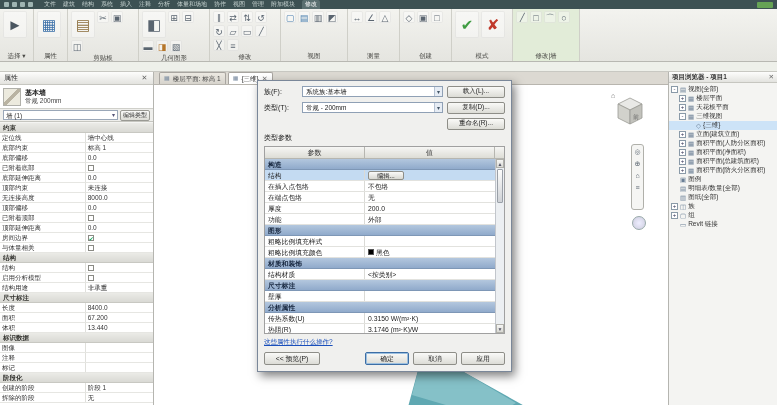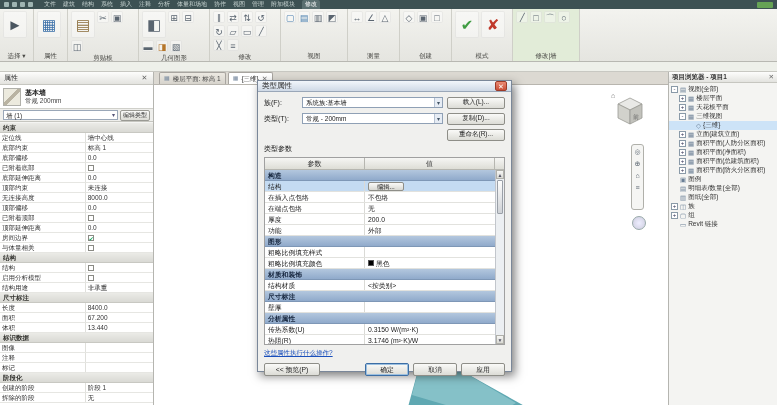--- a/index.html
+++ b/index.html
@@ -466,24 +466,20 @@
         </div>
         <div class="titem" style="padding-left: 2px;">
           <span class="exp" style="visibility: hidden;"></span>
           <span class="ticon">▭</span>
           <span>Revit 链接</span>
         </div>
       </div>
   </div>
 
   <div id="dialog">
-    <div id="dlg-titlebar">
-      <span id="dlg-title">类型属性</span>
-      <span id="dlg-close">✕</span>
-    </div>
     <div id="dlg-body">
       <div class="frow">
         <label>族(F):</label>
         <span class="combo">
           <span>系统族:基本墙</span>
             <span class="carr">▾</span>
         </span>
         <button class="dbtn">载入(L)...</button>
       </div>
       <div class="frow">

